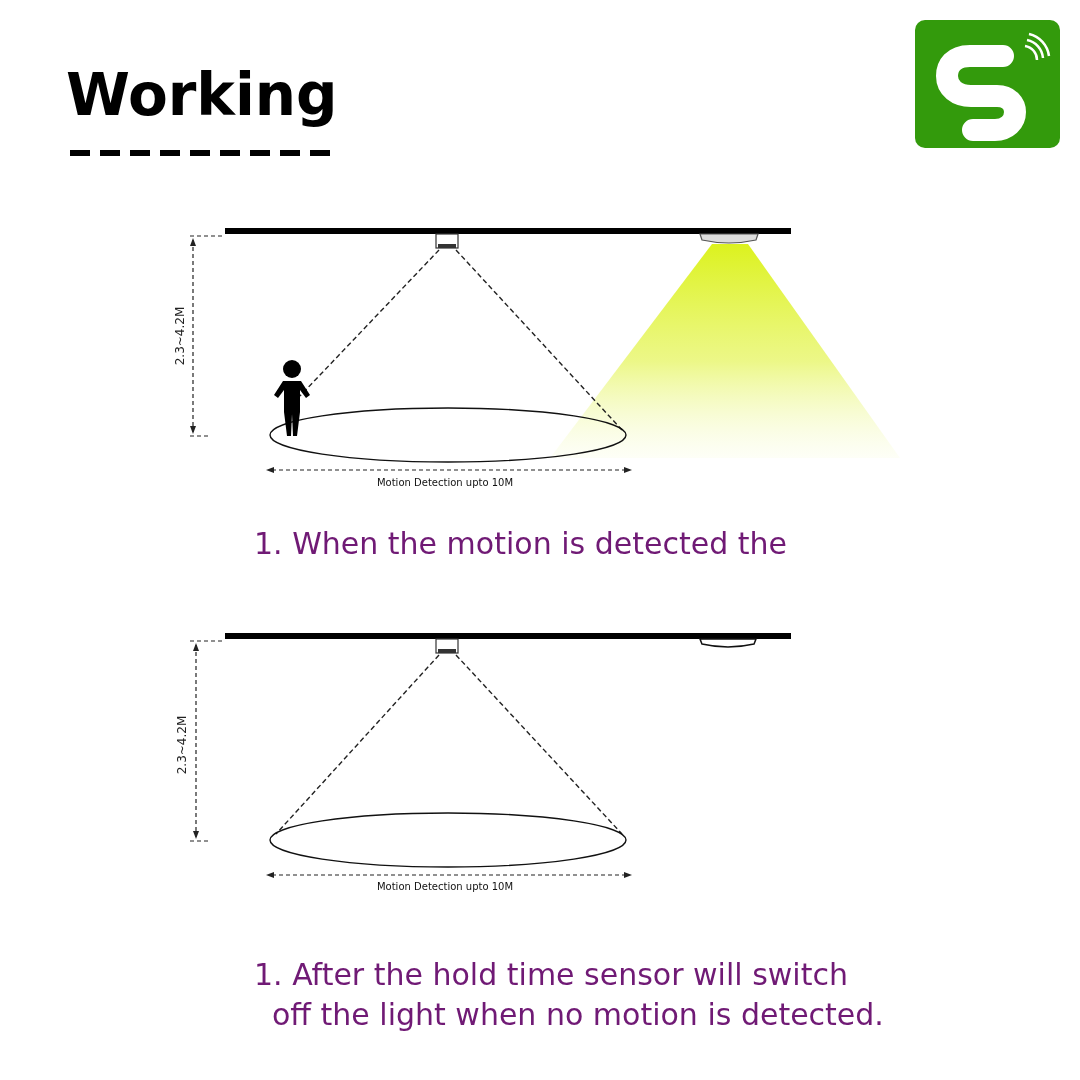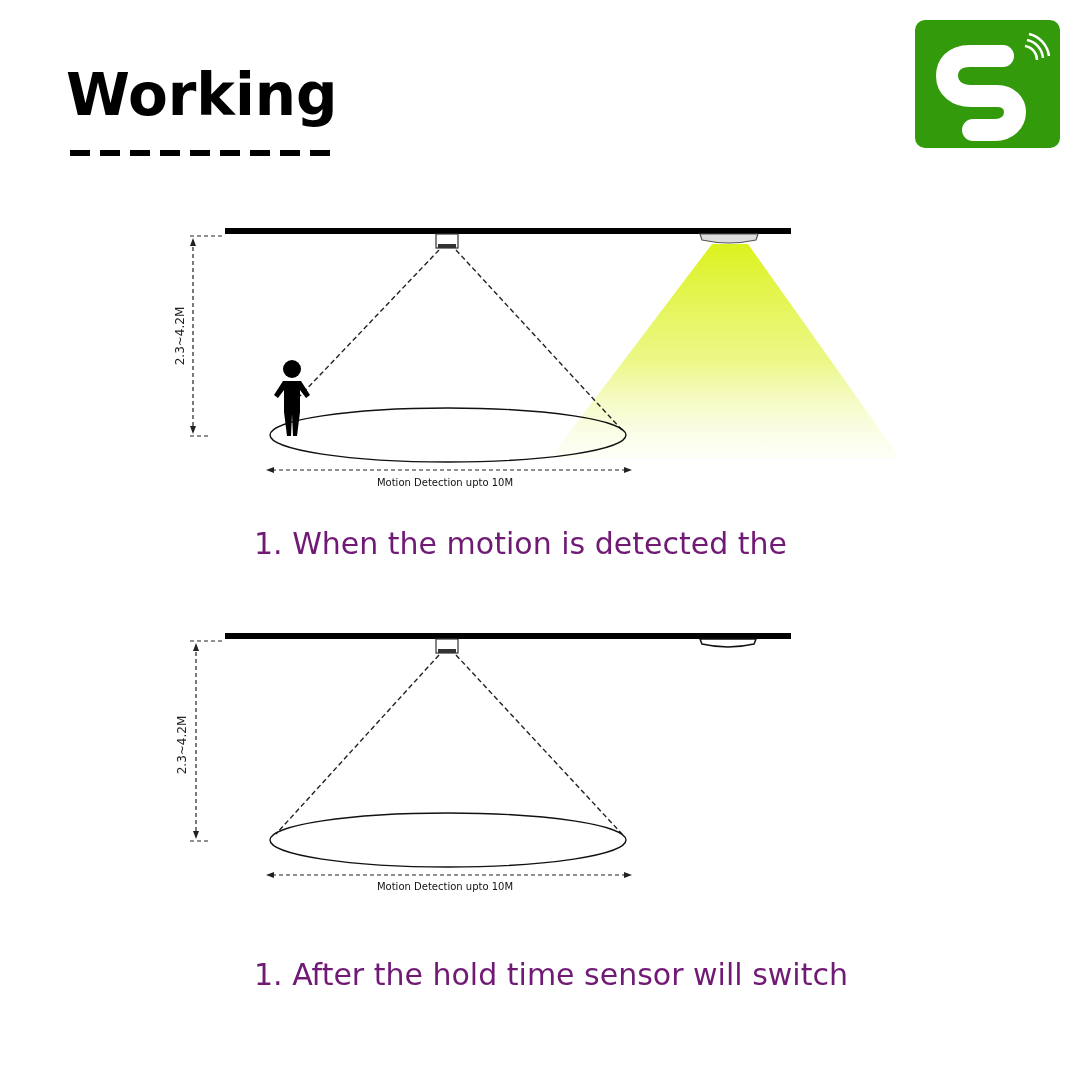--- a/index.html
+++ b/index.html
@@ -103,13 +103,14 @@
   <polygon points="632,875 624,872 624,878" fill="#222"></polygon>
   <text class="range-label" x="445" y="890" text-anchor="middle">Motion Detection upto 10M</text>
 </svg>
 
 <div class="caption cap1">
   <span class="cap-line">1. When the motion is detected the</span>
 </div>
 
 <div class="caption cap2">
   <span class="cap-line">1. After the hold time sensor will switch</span>
+  <span class="cap-line indent2">off the light when no motion is detected.</span>
 </div>
 
 </body></html>

